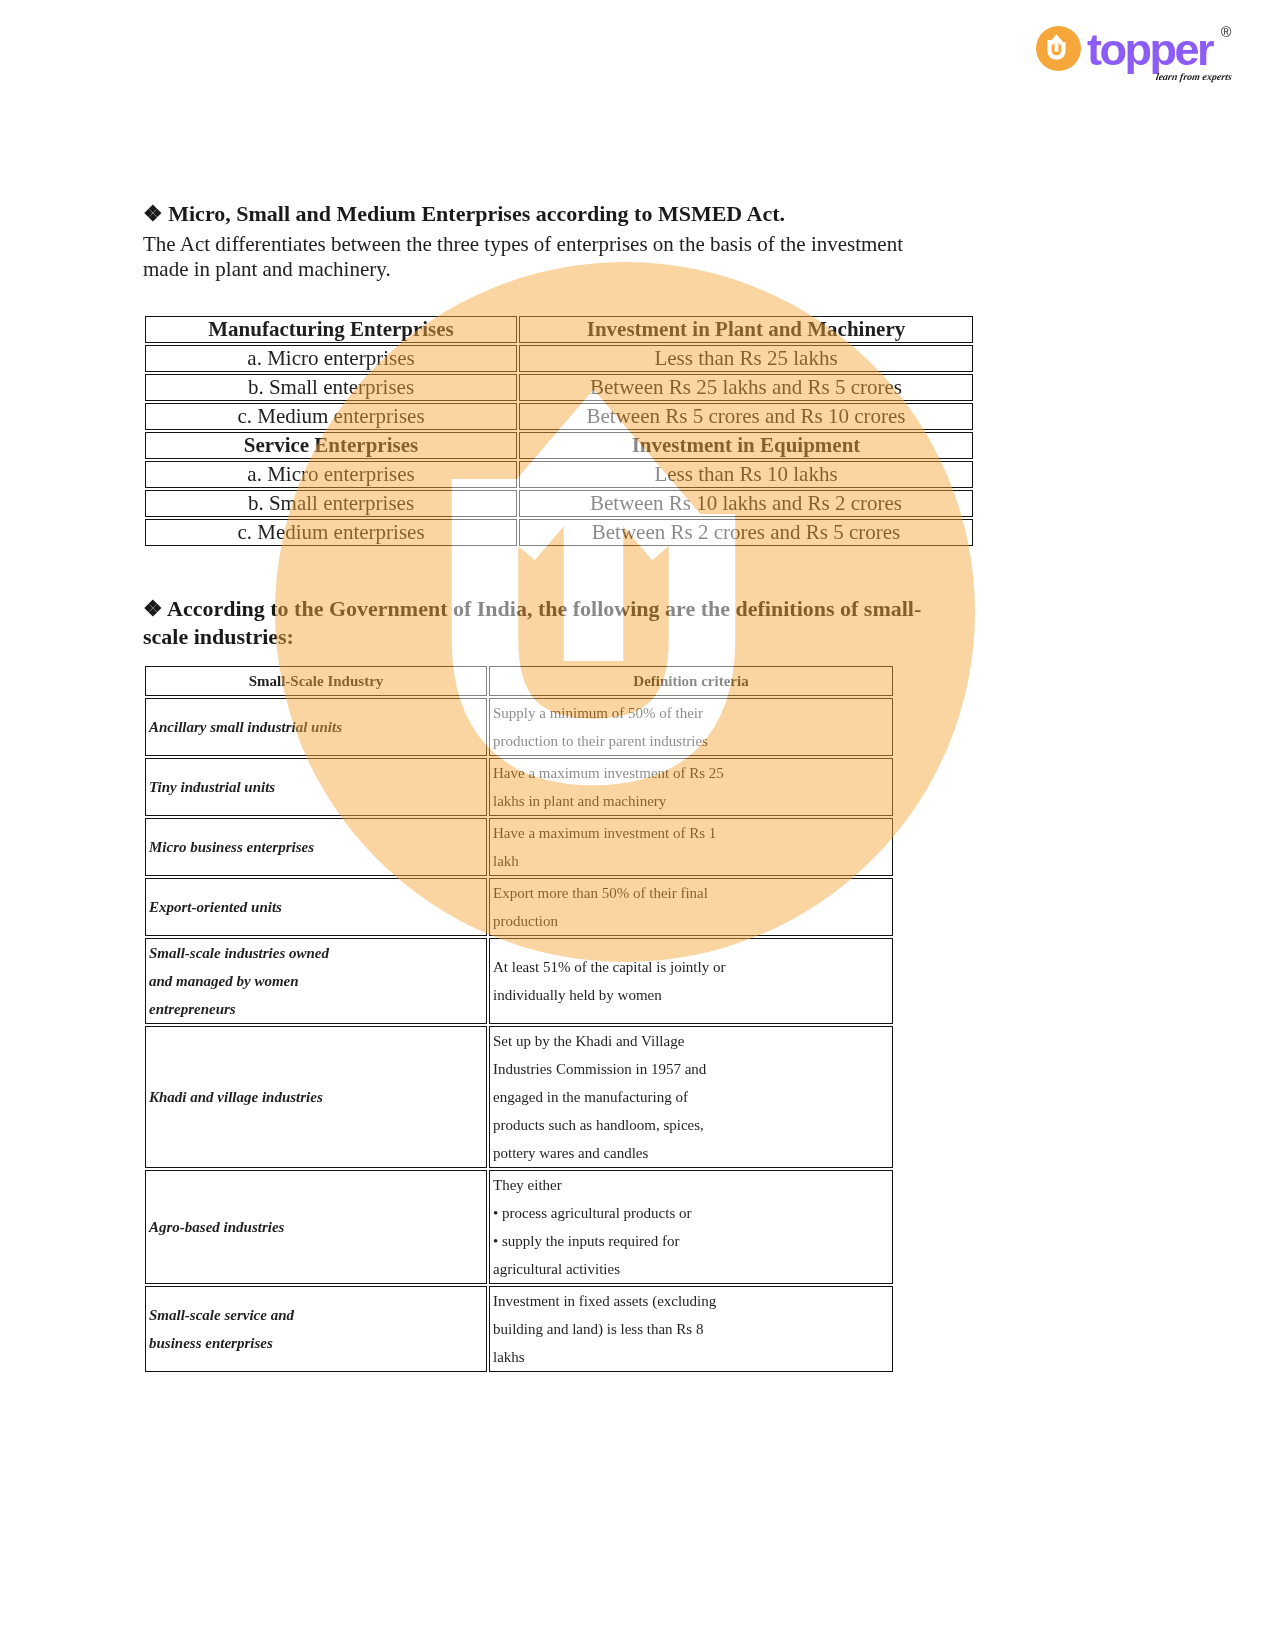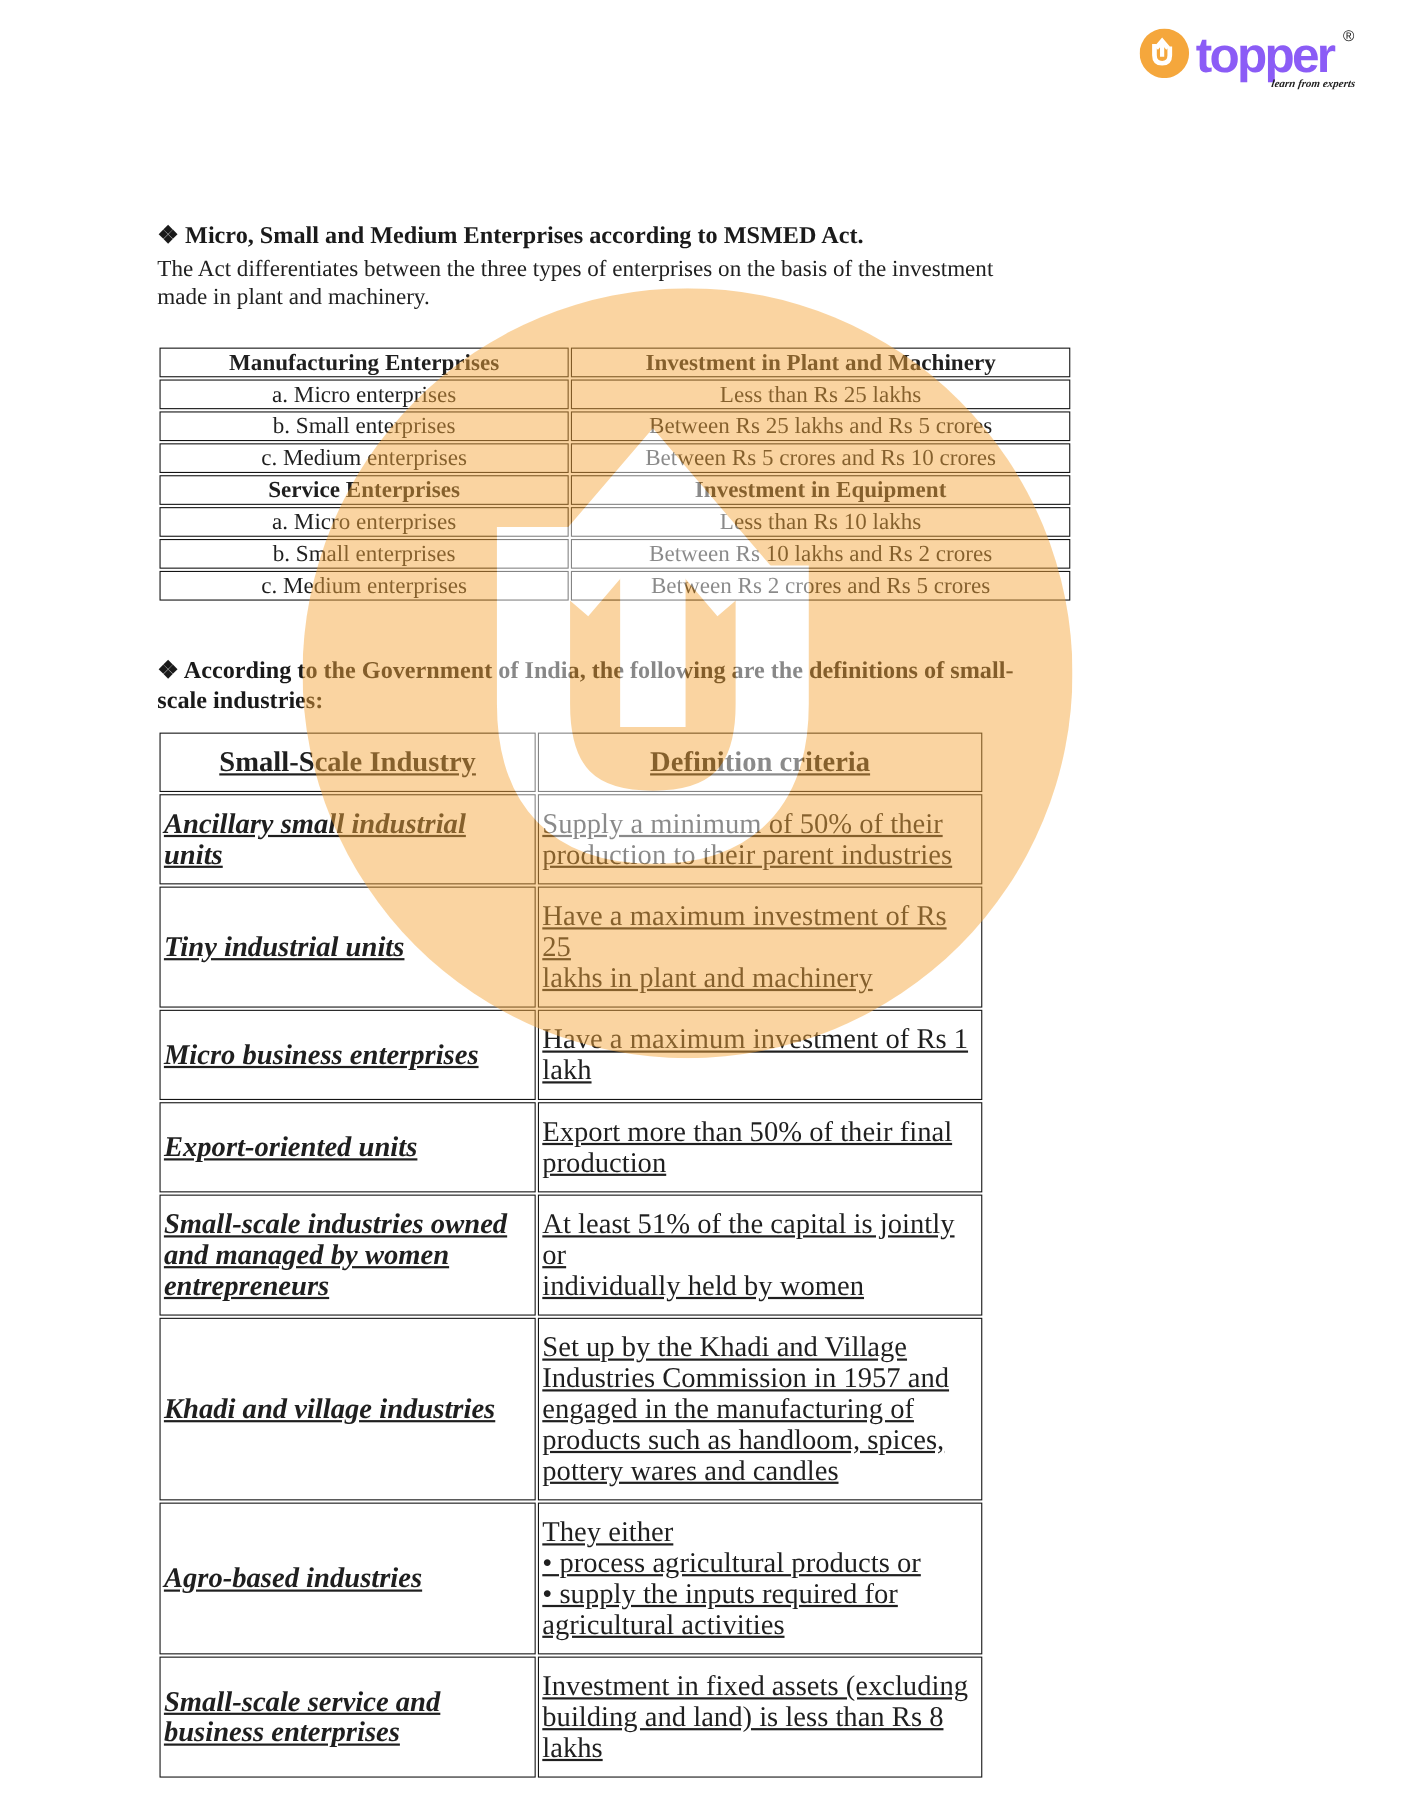--- a/index.html
+++ b/index.html
@@ -38,21 +38,21 @@
   table{border-collapse:separate;border-spacing:2px;background:#fff;}
   td{border:1.2px solid #141414;background:#fff;}
 
   .t1{position:absolute;left:143px;top:314px;}
   .t1 td{height:25px;text-align:center;font-size:21px;padding:0 4px;vertical-align:middle;}
   .t1 td:first-child{width:362px;}
   .t1 td:last-child{width:444px;}
   .t1 tr.hdr td{font-weight:700;}
 
   .t2{position:absolute;left:143px;top:664px;}
-  .t2 td{font-size:26px;line-height:28px;vertical-align:middle;white-space:pre-line;padding:12px 3px;text-decoration:underline;}
+  .t2 td{font-size:15px;line-height:28px;vertical-align:middle;white-space:pre-line;padding:0 3px;}
   .t2 td.industry{width:334px;font-weight:700;font-style:italic;margin-top:12px;}
   .t2 td.criteria{width:396px;}
   .t2 tr.thead td{text-align:center;font-weight:700;font-style:normal;height:27px;}
 
   
   .watermark{
     position:absolute;left:275px;top:262px;width:700px;height:700px;
     opacity:0.48;pointer-events:none;z-index:5;
   }
 </style>

